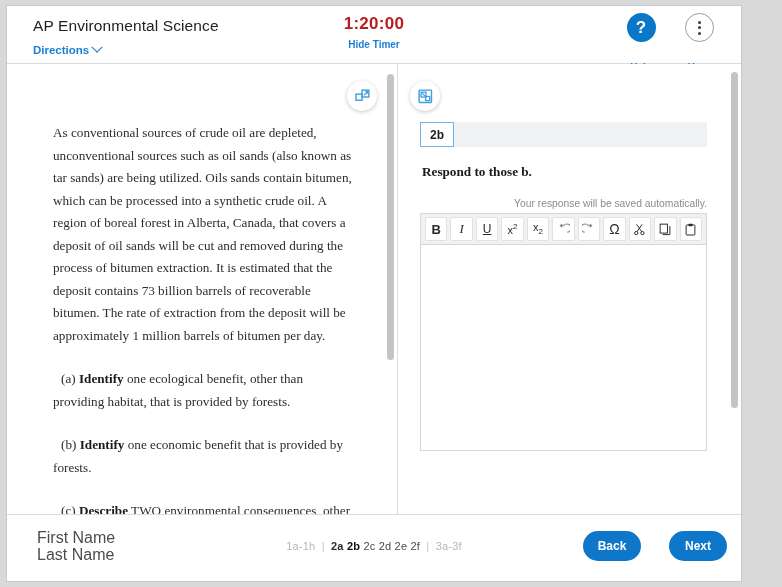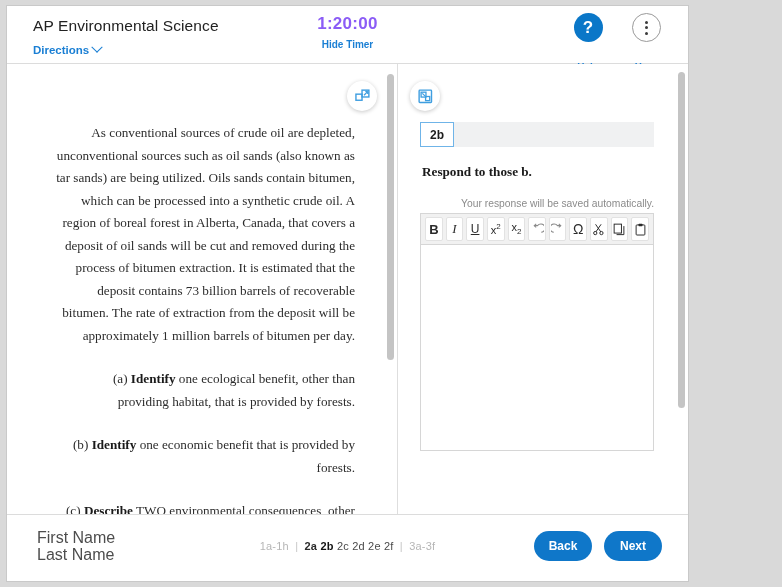--- a/index.html
+++ b/index.html
@@ -7,21 +7,21 @@
     background: #d9d9d9;
   }
   body {
     width: 782px; height: 587px;
     font-family: "Liberation Sans", sans-serif;
     overflow: hidden;
   }
   #app {
     position: absolute;
     left: 6px; top: 5px;
-    width: 683px; height: 577px;
+    width: 736px; height: 577px;
     background: #ffffff;
     border: 1px solid #c9c9c9;
     box-sizing: border-box;
     overflow: hidden;
     display: flex;
     flex-direction: column;
   }
 
   
   .header {
@@ -58,21 +58,21 @@
   }
   .timer-wrap {
     position: absolute;
     left: 0; right: 0; top: 8px;
     text-align: center;
     pointer-events: none;
   }
   .timer-value {
     font-size: 17px;
     font-weight: bold;
-    color: #8b5cf6;
+    color: #b91c1c;
     letter-spacing: 0.3px;
   }
   .hide-timer {
     margin-top: 4px;
     font-size: 10px;
     font-weight: bold;
     color: #1a7fd4;
     cursor: pointer;
     pointer-events: auto;
     display: inline-block;
@@ -160,21 +160,21 @@
   .expand-right { left: 12px; top: 17px; }
 
   
   .passage {
     font-family: "Liberation Serif", serif;
     font-size: 13.2px;
     line-height: 22.5px;
     color: #2c2c2c;
     padding: 58px 30px 0 30px;
   }
-  .passage p { margin: 0 0 0 16px; text-align: right; }
+  .passage p { margin: 0 0 0 16px; }
   .passage p.part { margin-top: 21px; text-indent: 8px; }
   .passage b { font-weight: bold; color: #1a1a1a; }
 
   
   .right-inner { padding: 58px 22px 0 22px; }
   .qtab-bar {
     background: #f0f1f2;
     height: 25px;
     display: flex;
     align-items: stretch;
@@ -262,22 +262,22 @@
     letter-spacing: 0.2px;
   }
   .qnav span { cursor: pointer; }
   .qnav .dim { color: #b6b6b6; }
   .qnav .sep { color: #c6c6c6; margin: 0 3px; }
   .qnav .strong { font-weight: bold; color: #2b2b2b; }
   .qnav .current { font-weight: bold; color: #111; }
   .qnav .norm { color: #4a4a4a; }
   .nav-btns {
     position: absolute;
-    right: 26px; top: 16px;
-    display: flex; gap: 12px;
+    right: 14px; top: 16px;
+    display: flex; gap: 28px;
   }
   .pill {
     background: #0f77c9;
     color: #fff;
     font-size: 12px;
     font-weight: bold;
     border: none;
     border-radius: 18px;
     width: 58px; height: 30px;
     cursor: pointer;

